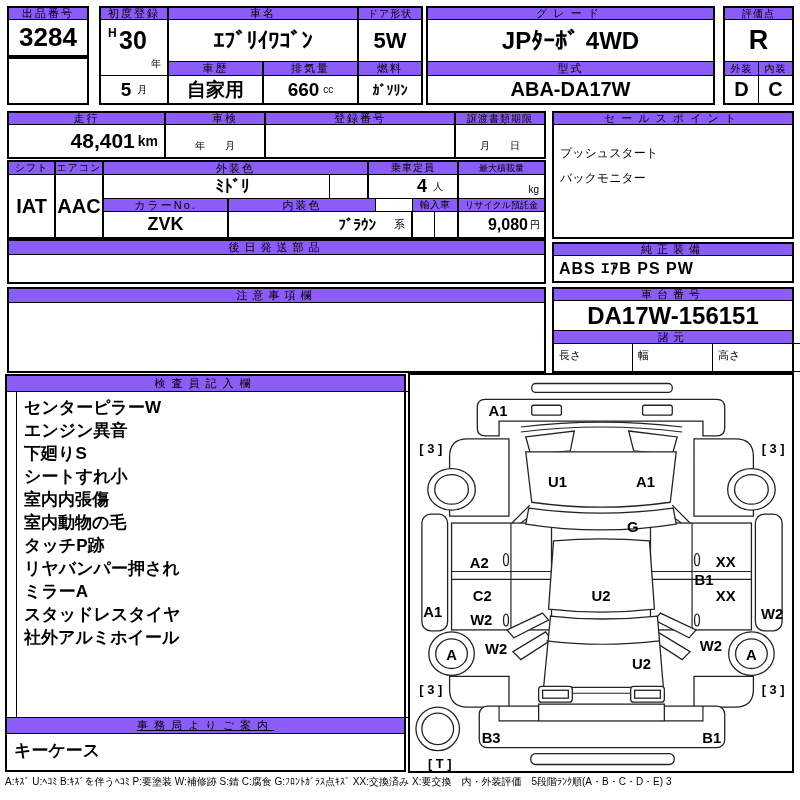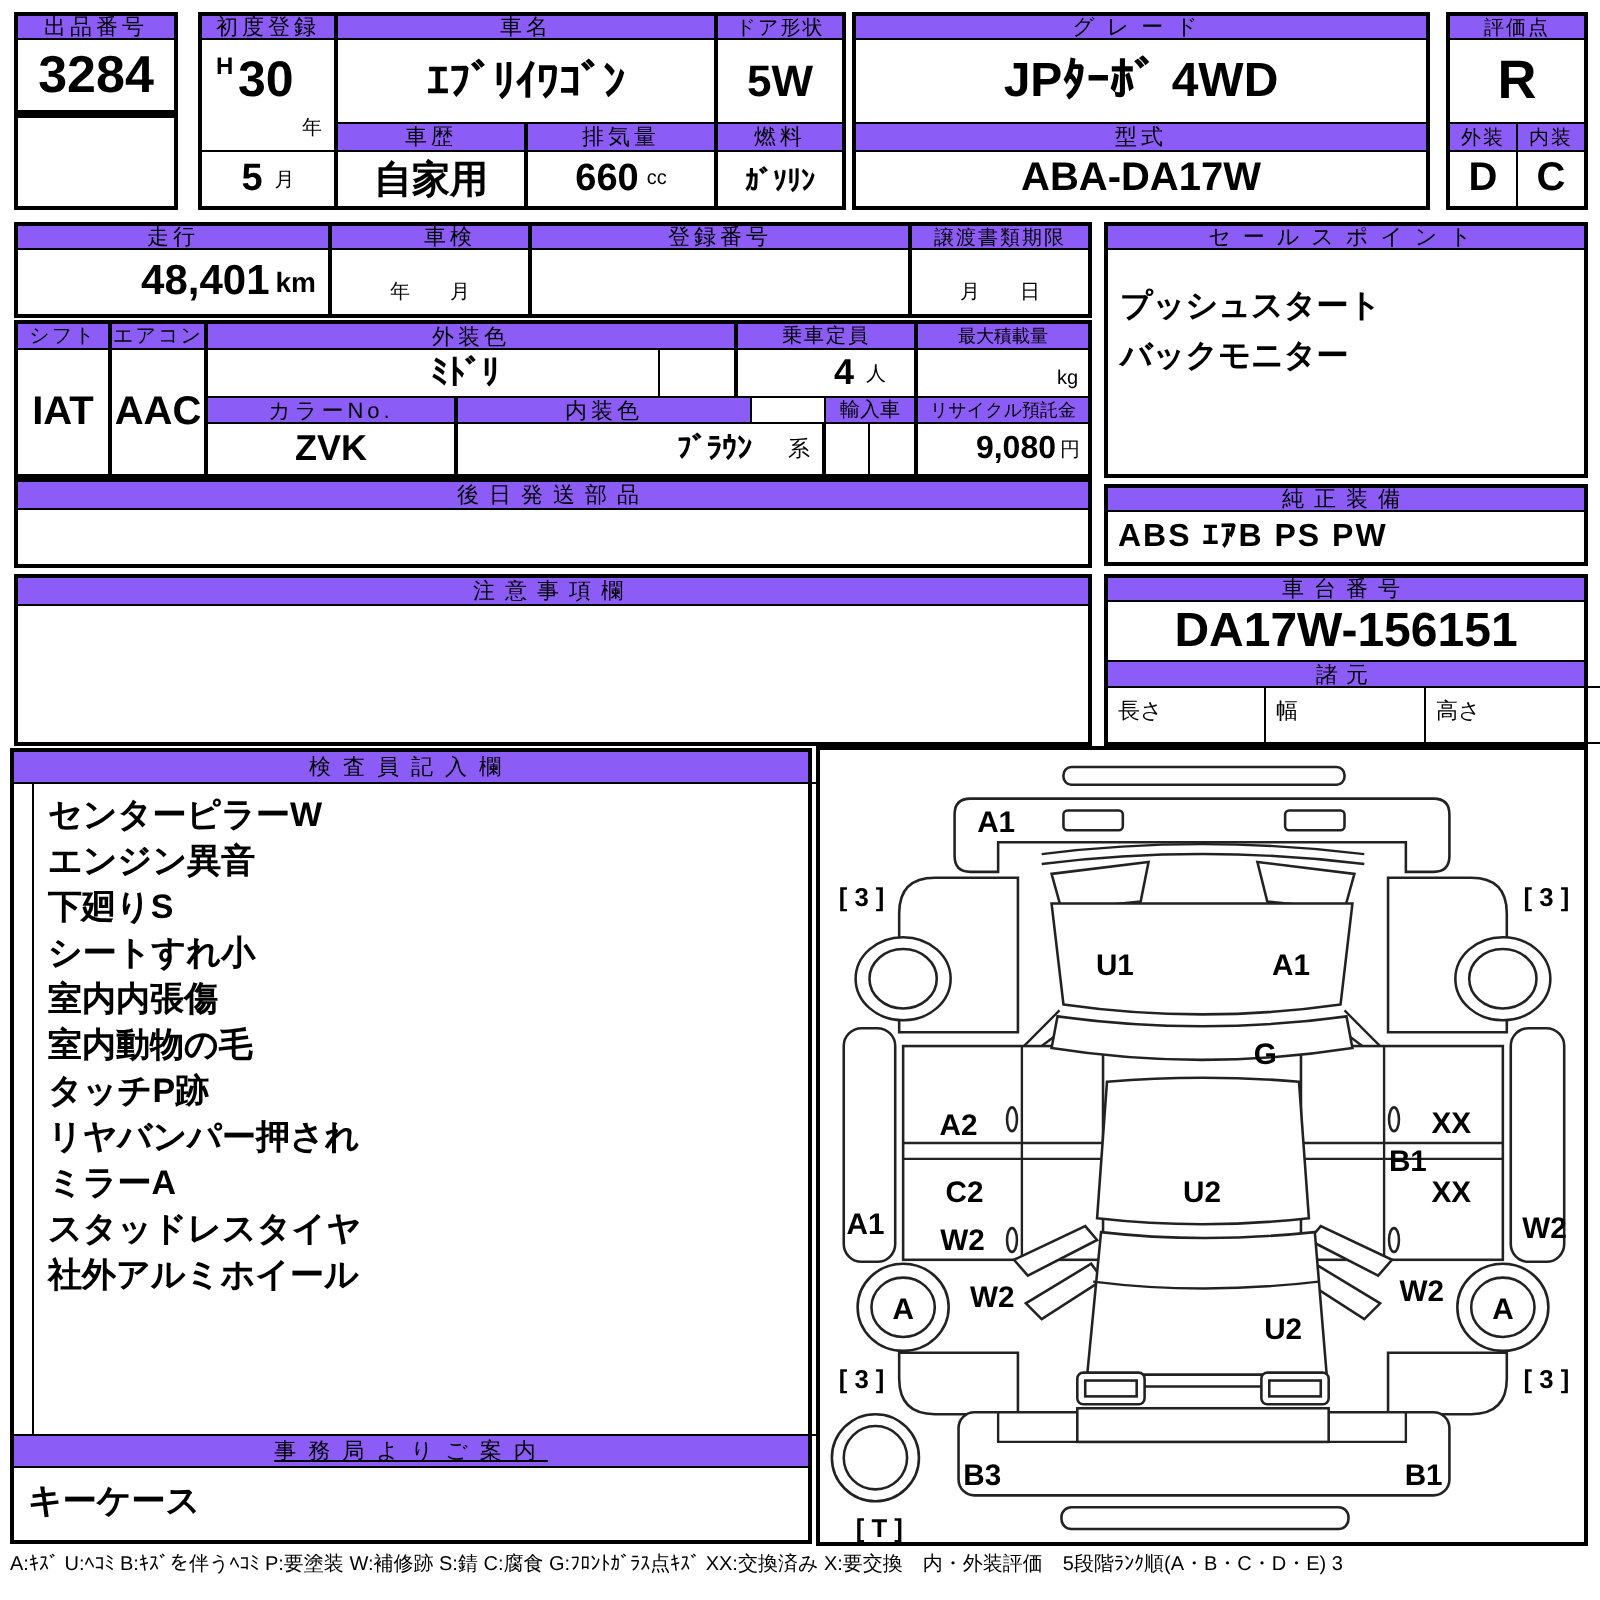--- a/index.html
+++ b/index.html
@@ -8,21 +8,21 @@
   .cell{position:absolute;border:1px solid #000;background:#fff;box-sizing:border-box;}
   .hdr{background:#8b5cf6;display:flex;align-items:center;justify-content:center;
        font-size:11px;letter-spacing:2px;font-weight:normal;}
   .hdr.small{font-size:10px;letter-spacing:1px;}
   .hdr.tiny{font-size:9px;letter-spacing:0;}
   .val{display:flex;align-items:center;justify-content:center;font-weight:bold;}
   .outline{position:absolute;border:2px solid #000;box-sizing:border-box;background:transparent;pointer-events:none;}
   .unit{font-weight:bold;}
   .plain{font-weight:normal;}
   .list-item{font-weight:bold;font-size:17px;line-height:23px;padding-left:7px;white-space:nowrap;}
-  .sales-item{font-weight:bold;font-size:16px;line-height:25px;padding-left:6px;white-space:nowrap;}
+  .sales-item{font-weight:normal;font-size:12px;line-height:25px;padding-left:6px;white-space:nowrap;}
   #legend{position:absolute;left:5px;top:775px;width:792px;font-size:10px;white-space:nowrap;
           font-weight:normal;letter-spacing:0;}
   #diagram{position:absolute;left:408px;top:373px;width:386px;height:400px;border:2px solid #000;box-sizing:border-box;background:#fff;}
   #diagram svg{display:block;width:100%;height:100%;}
   .car-shape{fill:#ffffff;stroke:#222;stroke-width:1.3;}
   .car-line{fill:none;stroke:#222;stroke-width:1.2;}
   .marker{font-weight:bold;fill:#000;text-anchor:middle;font-family:"Liberation Sans","DejaVu Sans",sans-serif;}
   .era{font-size:12px;font-weight:bold;position:absolute;left:7px;top:6px;}
   .bigyear{font-size:25px;font-weight:bold;position:absolute;left:18px;top:6px;}
   .yunit{font-size:10px;font-weight:normal;position:absolute;right:6px;bottom:4px;}

